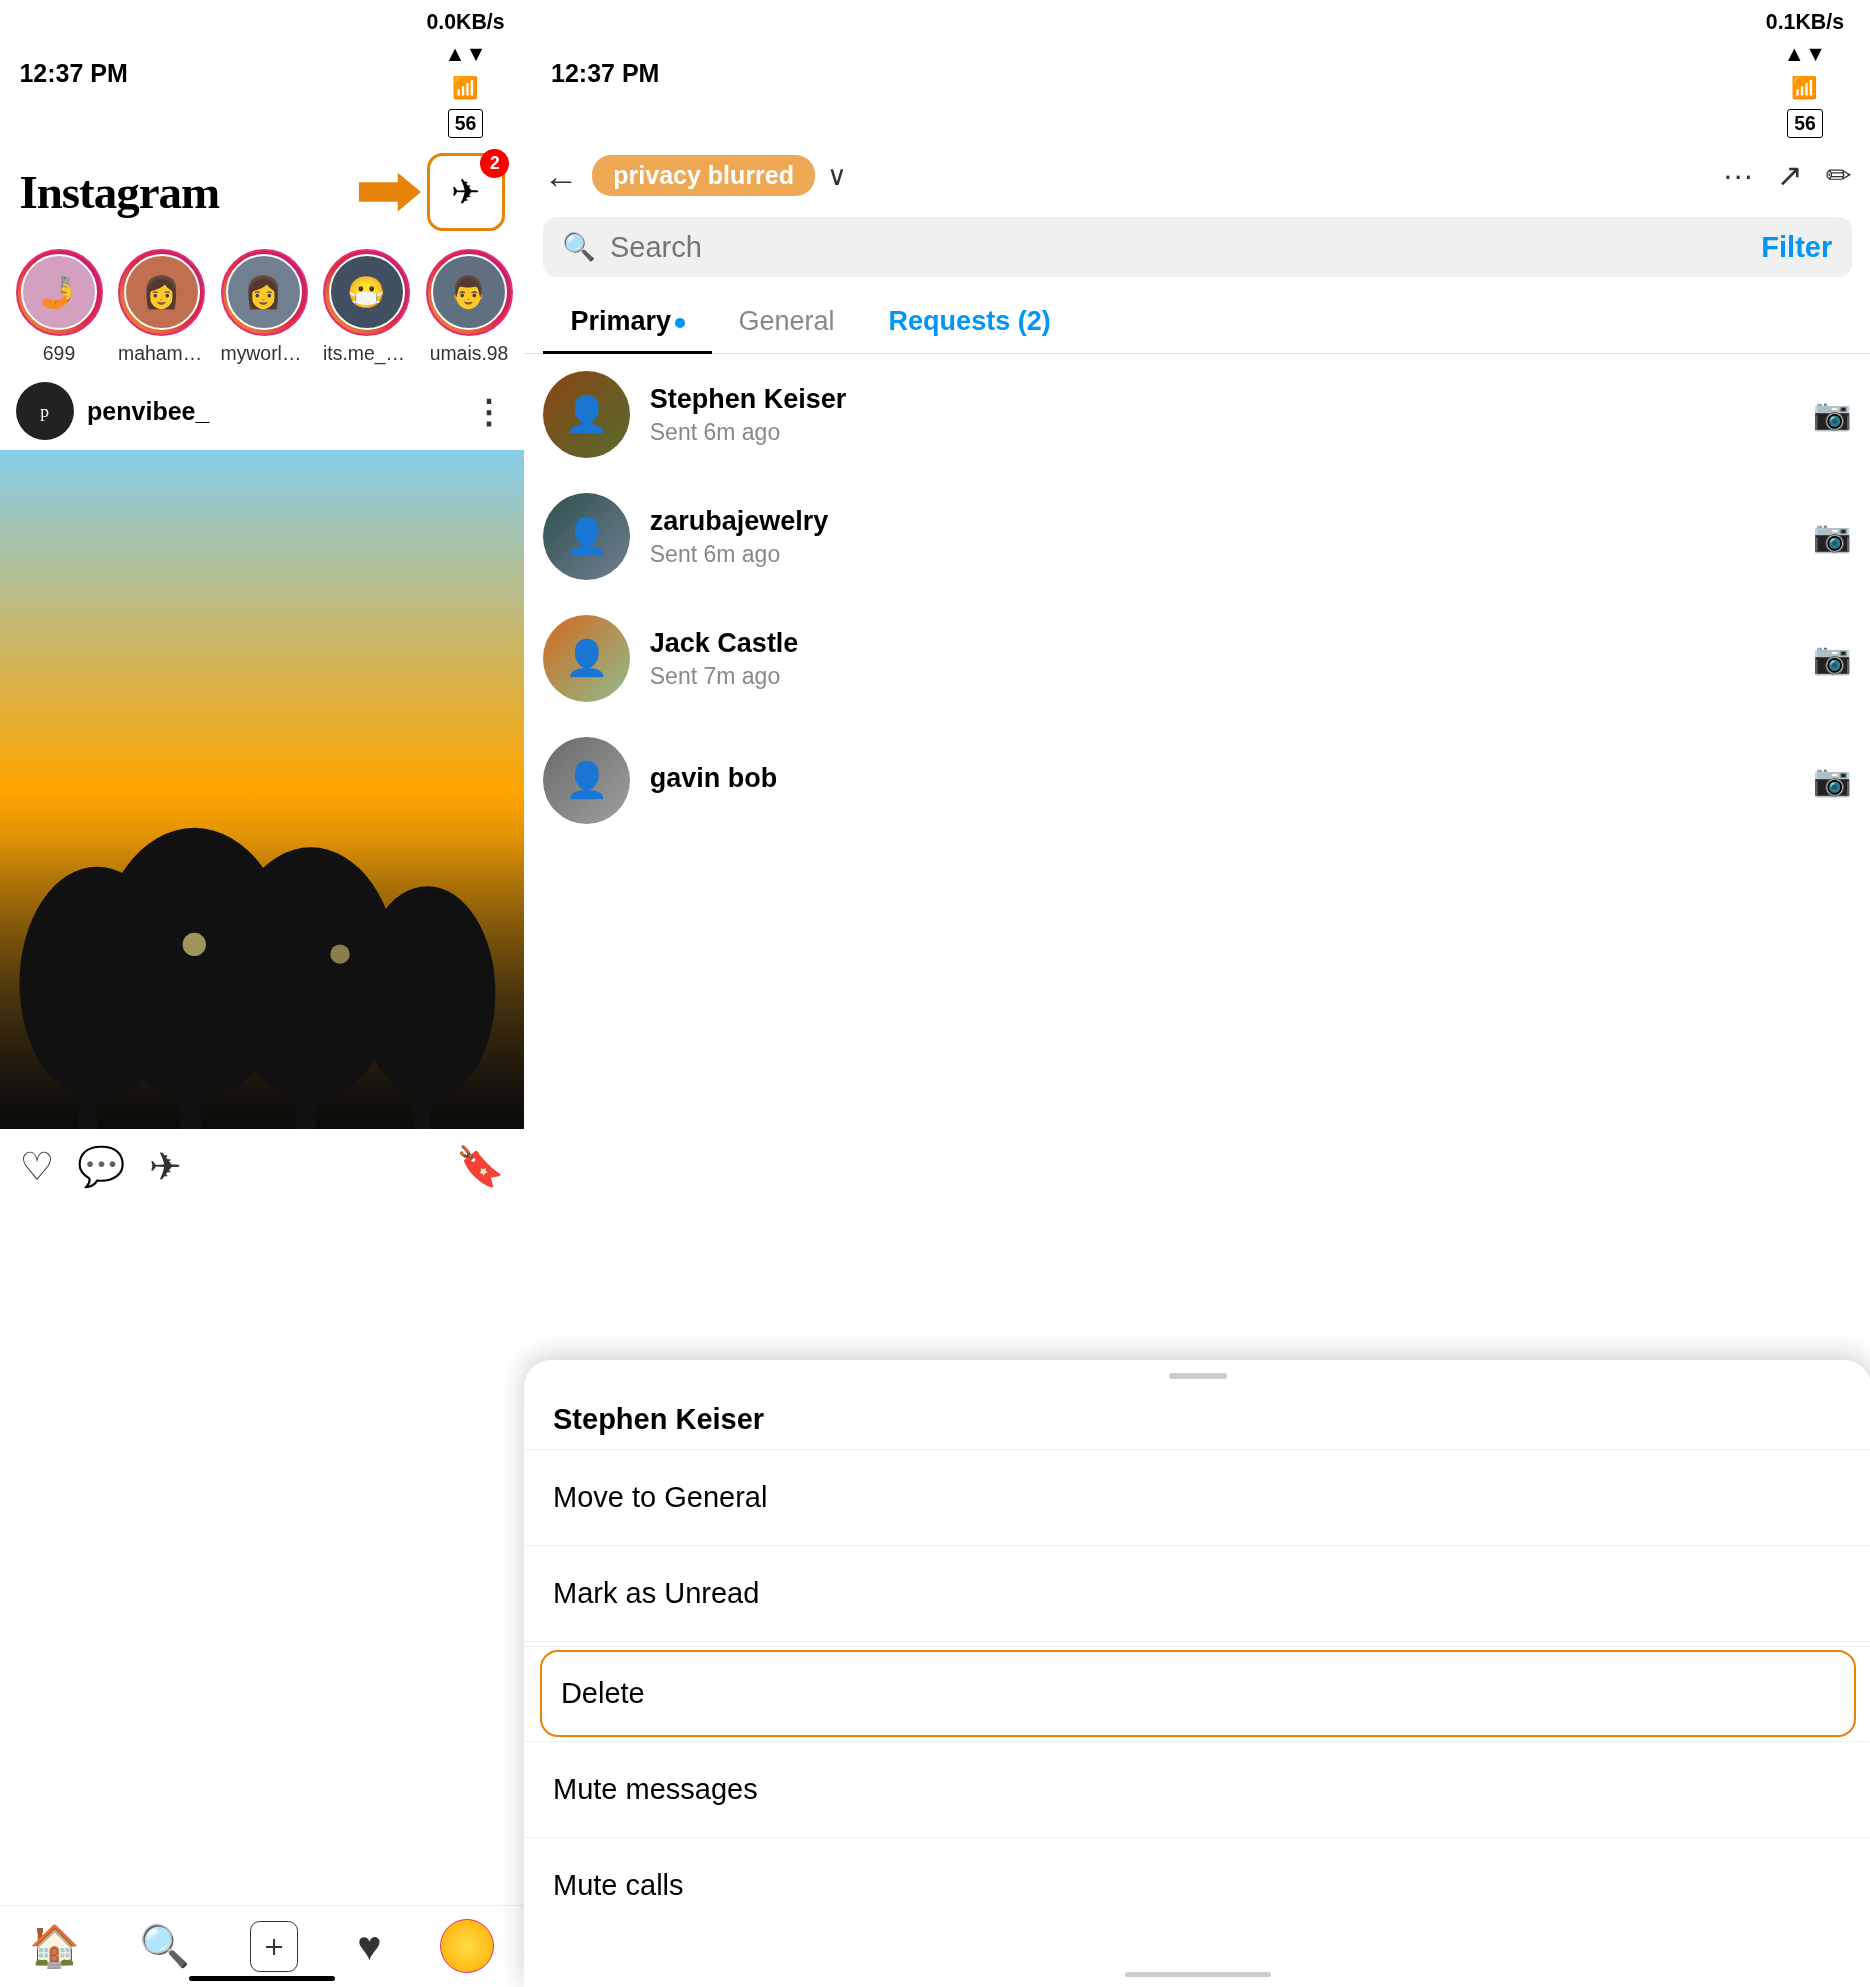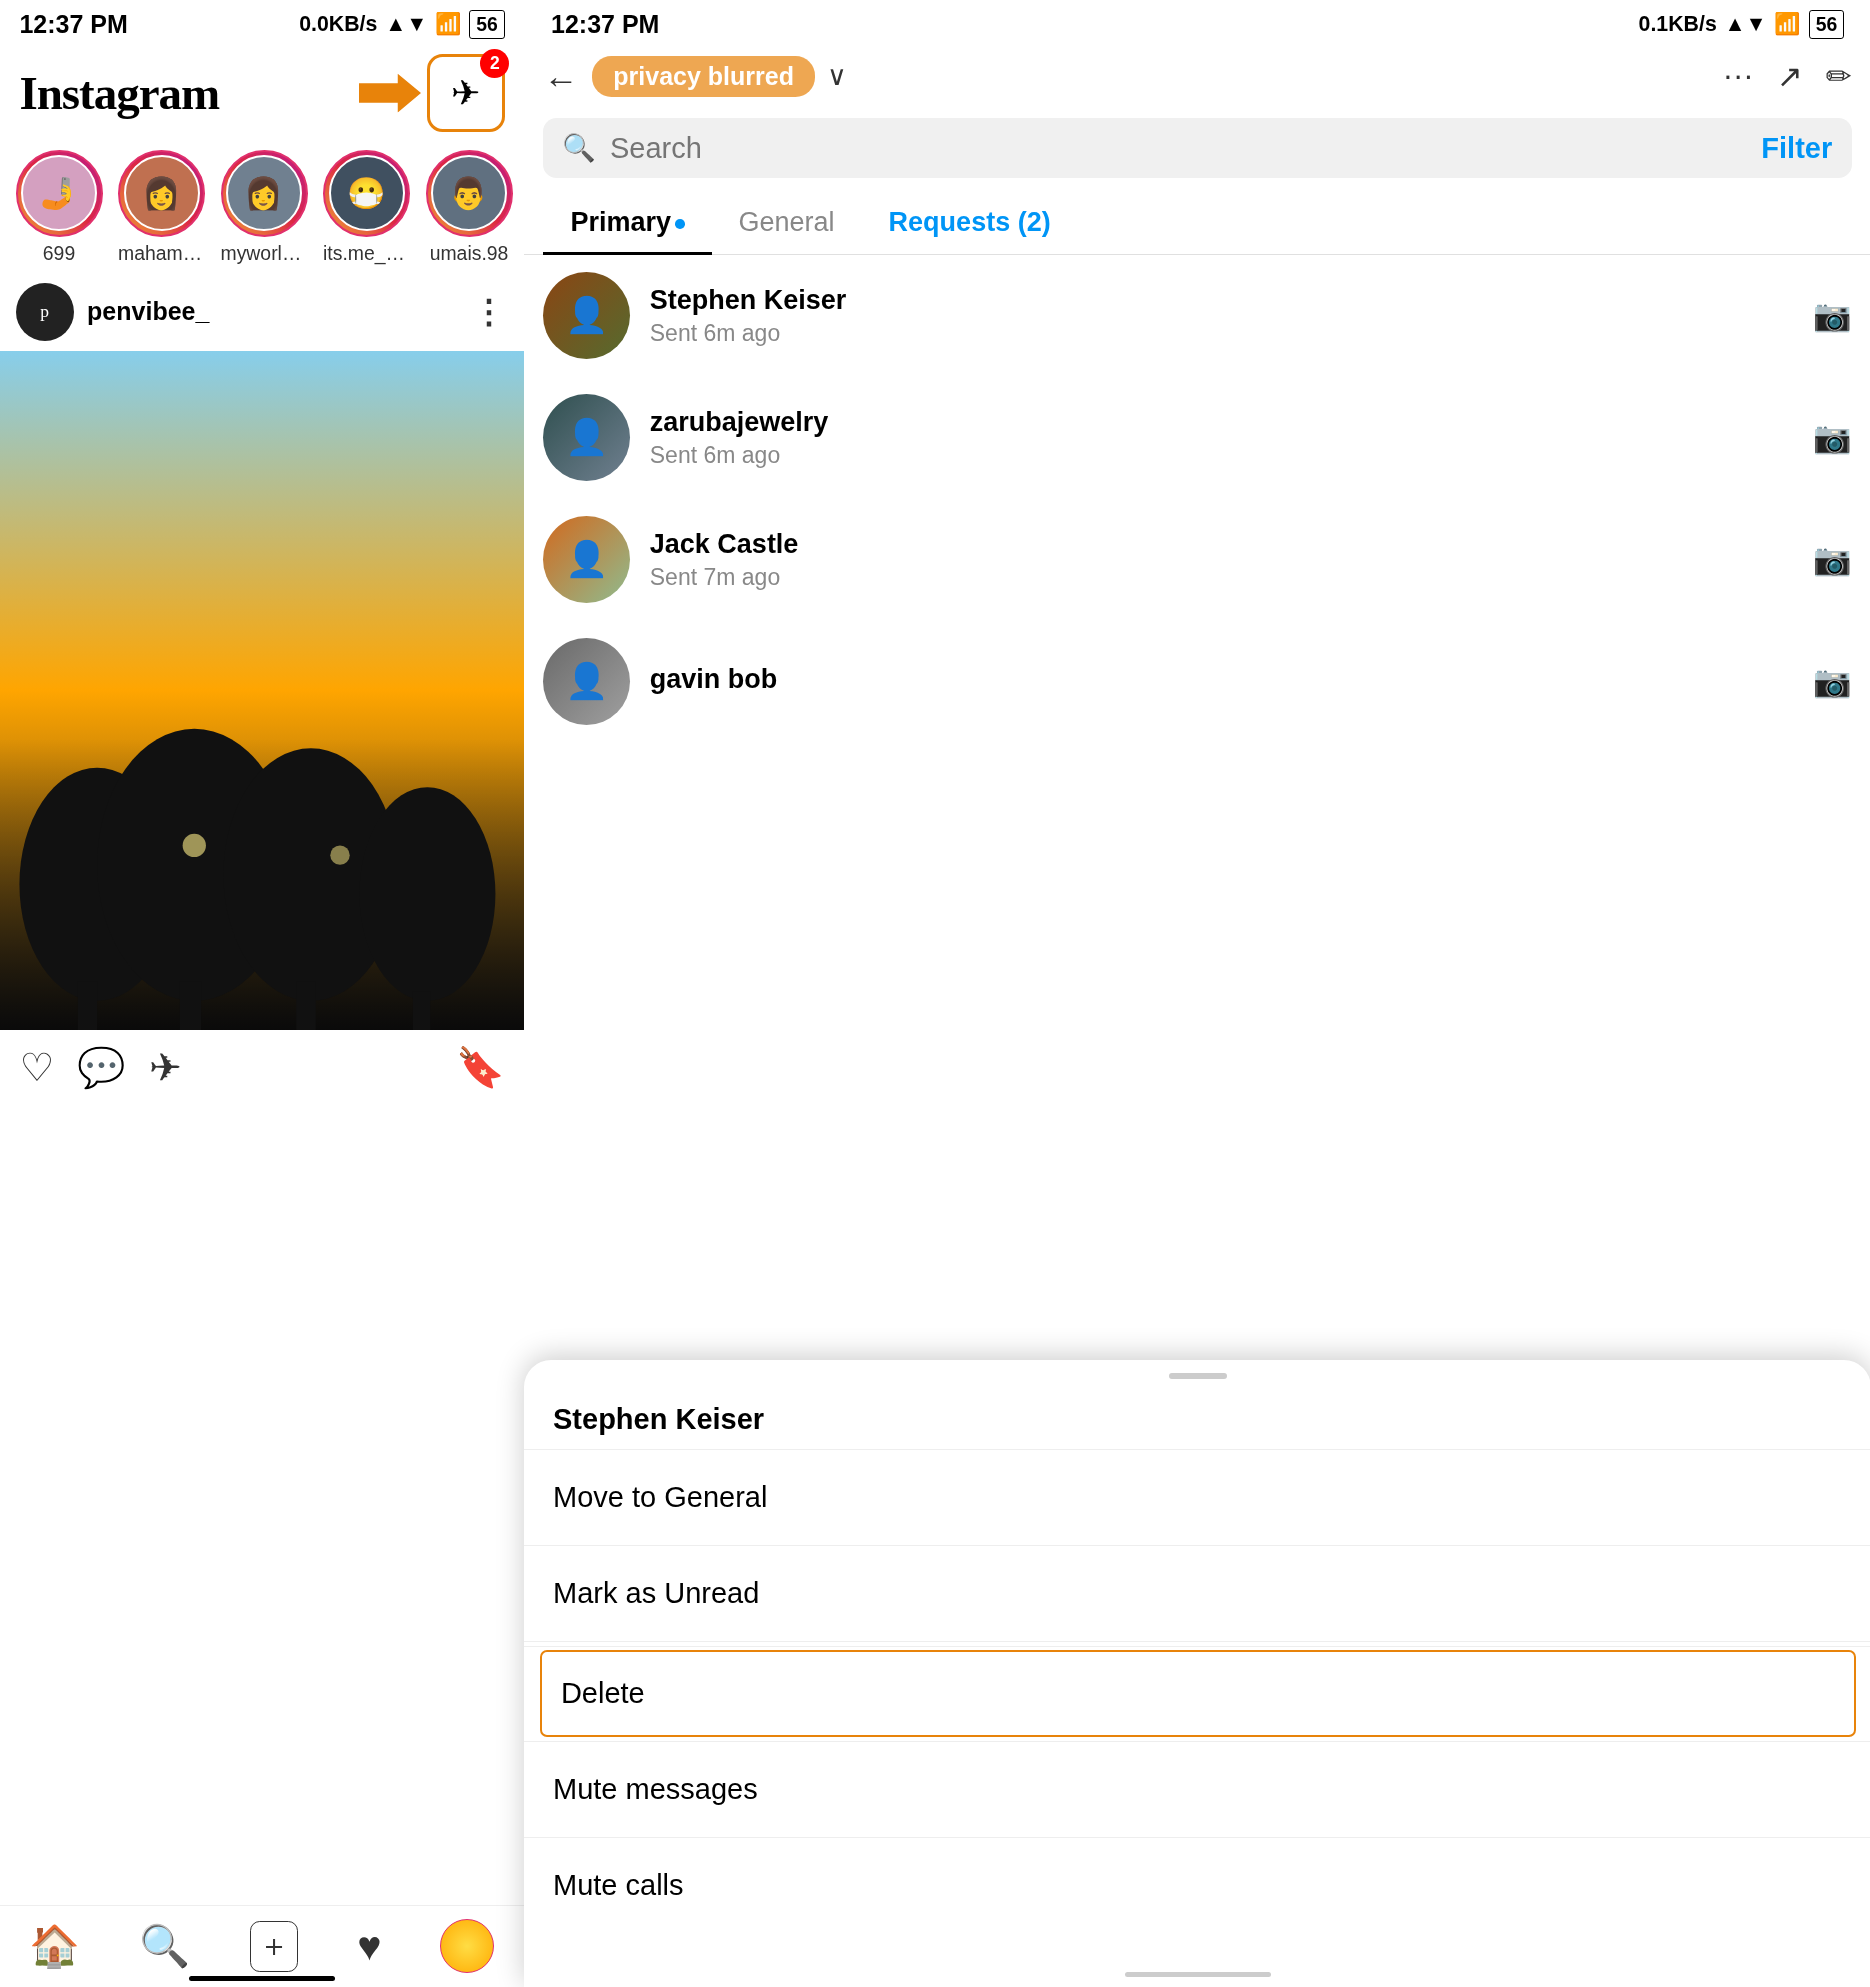--- a/index.html
+++ b/index.html
@@ -24,21 +24,21 @@
     }
 
     .status-bar-left {
       display: flex;
       justify-content: space-between;
       align-items: center;
       padding: 9.7px 19.4px 5.8px;
       font-size: 25px;
       font-weight: 600;
     }
-    .status-icons { display: flex; gap: 7.8px; align-items: center; font-size: 21.3px; }
+    .status-icons { display: flex; gap: 7.8px; align-items: center; font-size: 21.3px; flex-direction: column; }
 
     .top-bar {
       display: flex;
       justify-content: space-between;
       align-items: center;
       padding: 9.7px 19.4px;
     }
 
     .instagram-logo {
       font-size: 47px;
@@ -474,21 +474,21 @@
 
     .sheet-item {
       padding: 27px 29px;
       font-size: 29px;
       color: #000;
       cursor: pointer;
     }
 
     .sheet-item.delete-item {
       border: 2.9px solid #E8830A;
-      border-radius: 7px;
+      border-radius: 18px;
       margin: 3.9px 15.5px;
       padding: 25px 19.4px;
     }
 
     .home-indicator-right {
       position: absolute;
       bottom: 9.7px;
       left: 50%;
       transform: translateX(-50%);
       width: 146px;

